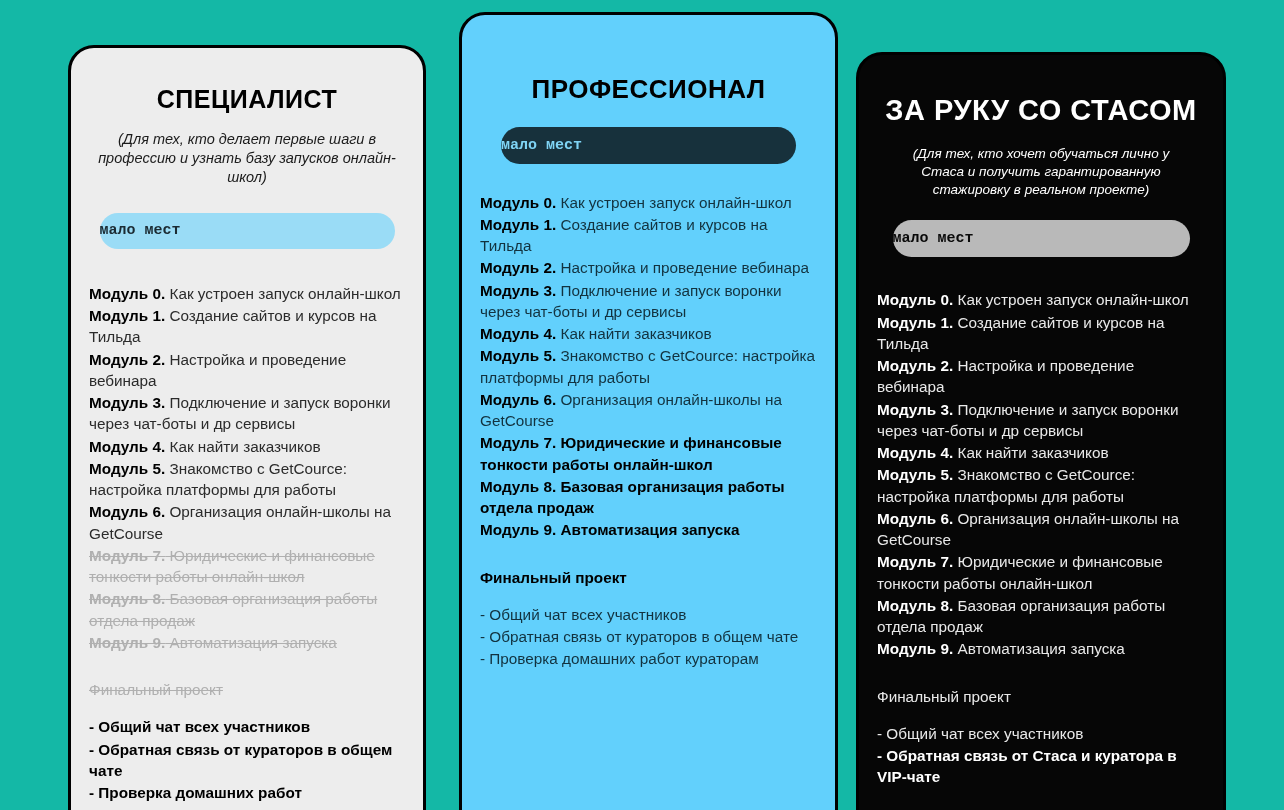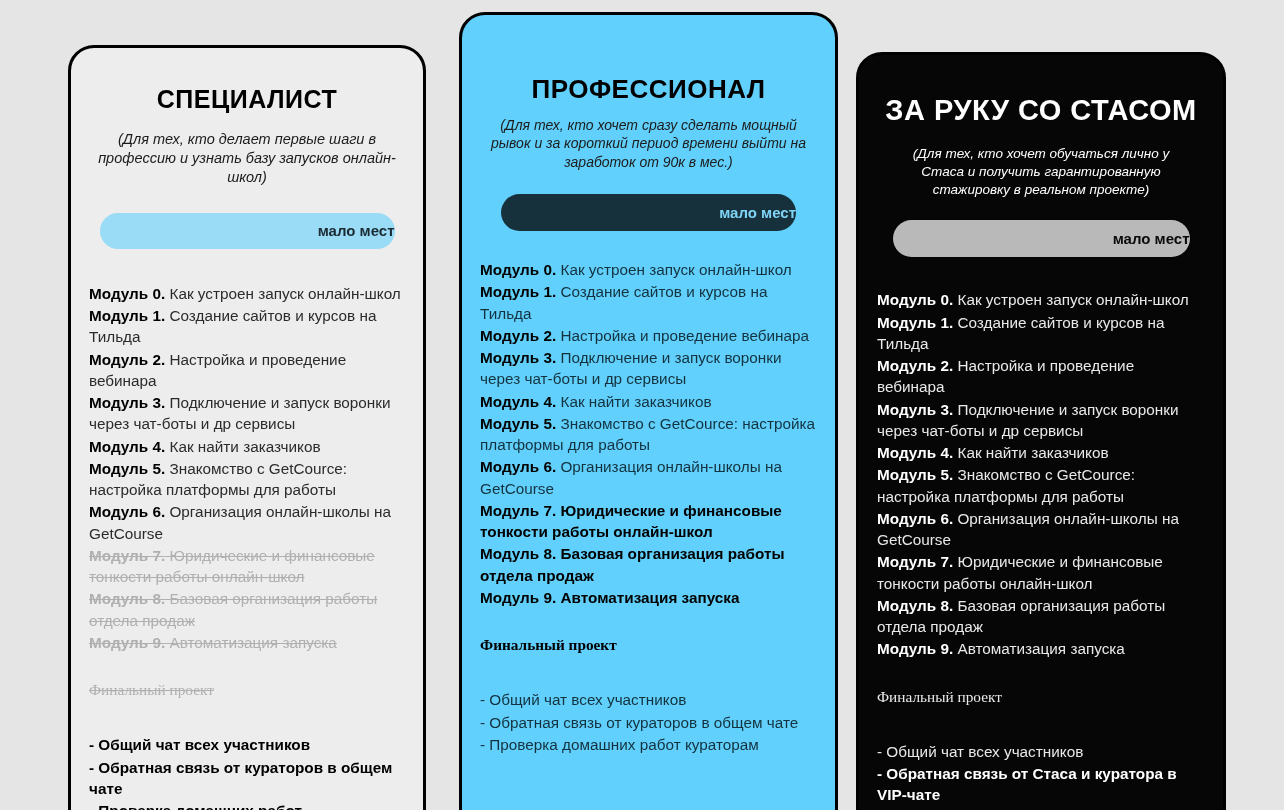--- a/index.html
+++ b/index.html
@@ -2,21 +2,21 @@
 <html><head>
 <meta charset="utf-8">
 <style>
   * { box-sizing: border-box; margin: 0; padding: 0; }
   html, body {
     width: 1284px; height: 810px;
     background: #ffffff;
     font-family: "Liberation Sans", sans-serif;
     overflow: hidden;
   }
-  .stage { position: relative; width: 1284px; height: 810px; background:#e5e5e5; }
+  .stage { position: relative; width: 1284px; height: 810px; background:#14b8a6; }
 
   .card {
     position: absolute;
     border-radius: 26px;
     border: 3px solid #000000;
     overflow: hidden;
     padding: 0 18px;
   }
   .card.specialist { left: 68px;  top: 45px;  width: 358px; height: 860px; background:#ededed; }
   .card.pro        { left: 459px; top: 12px;  width: 379px; height: 895px; background:#62d0fc; }
@@ -43,25 +43,25 @@
     color: #1b1b1b;
   }
   .pro .card-subtitle { margin-top: 12px; font-size: 14px; padding: 0 10px; }
   .vip .card-subtitle { color: #ffffff; margin-top: 18px; font-size: 13.5px; padding: 0 14px; text-align: center; }
 
   .cta {
     display: block;
     margin: 22px auto 8px auto;
     border: none;
     border-radius: 24px;
-    font-family: Liberation Sans, sans-serif;
+    font-family: Liberation Mono, monospace;
     font-size: 15px;
     font-weight: 700;
     cursor: pointer;
-    text-align: right;
+    text-align: left;
   }
   .specialist .cta { width: 295px; height: 36px; background:#9adcf6; color:#1b2b33; margin-top: 26px; }
   .pro .cta        { width: 295px; height: 37px; background:#17313c; color:#7fd4f5; margin-top: 23px; }
   .vip .cta        { width: 297px; height: 37px; background:#b9b9b9; color:#0a0a0a; margin-top: 22px; }
 
   .module-list { margin-top: 34px; }
   .pro .module-list { margin-top: 28px; }
   .vip .module-list { margin-top: 32px; }
 
   .module {
@@ -79,27 +79,26 @@
   .module.struck { color: #b0b0b0; text-decoration: line-through; }
   .module.struck b { color: #b0b0b0; font-weight: 700; }
   .module.allbold { font-weight: 700; color:#000; }
   .module.allbold b { font-weight: 700; }
 
   .final-head {
     margin-top: 26px;
     font-size: 15.3px;
     line-height: 1.39;
     color: #2b2b2b;
-    font-family: Liberation Serif, serif;
   }
   .final-head.struck { color:#b0b0b0; text-decoration: line-through; }
   .final-head.bold { font-weight: 700; color:#000; }
   .vip .final-head { color:#e9e9e9; }
 
-  .bullets { margin-top: 34px; }
+  .bullets { margin-top: 16px; }
   .bullet {
     font-size: 15.3px;
     line-height: 1.39;
     color: #2b2b2b;
     margin-bottom: 1px;
   }
   .pro .bullet { color:#12323f; }
   .vip .bullet { color:#e9e9e9; }
   .bullet.bold { font-weight: 700; color: #000; }
   .vip .bullet.bold { color: #ffffff; }
@@ -132,21 +131,20 @@
     <div class="bullets">
         <div class="bullet bold">- Общий чат всех участников</div>
         <div class="bullet bold">- Обратная связь от кураторов в общем чате</div>
         <div class="bullet bold">- Проверка домашних работ</div>
         <div class="bullet struck">- 2 живых ZOOM-созвона вопрос-ответ с</div>
       </div>
   </section>
 
   <section class="card pro">
     <h2 class="card-title">ПРОФЕССИОНАЛ</h2>
-    <p class="card-subtitle">(Для тех, кто хочет сразу сделать мощный рывок и за короткий период времени выйти на заработок от 90к в мес.)</p>
     <button class="cta">мало мест</button>
     <div class="module-list">
         <div class="module"><b>Модуль 0.</b><span> Как устроен запуск онлайн-школ</span></div>
         <div class="module"><b>Модуль 1.</b><span> Создание сайтов и курсов на Тильда</span></div>
         <div class="module"><b>Модуль 2.</b><span> Настройка и проведение вебинара</span></div>
         <div class="module"><b>Модуль 3.</b><span> Подключение и запуск воронки через чат-боты и др сервисы</span></div>
         <div class="module"><b>Модуль 4.</b><span> Как найти заказчиков</span></div>
         <div class="module"><b>Модуль 5.</b><span> Знакомство с GetCource: настройка платформы для работы</span></div>
         <div class="module"><b>Модуль 6.</b><span> Организация онлайн-школы на GetCourse</span></div>
         <div class="module allbold"><b>Модуль 7.</b><span> Юридические и финансовые тонкости работы онлайн-школ</span></div>

